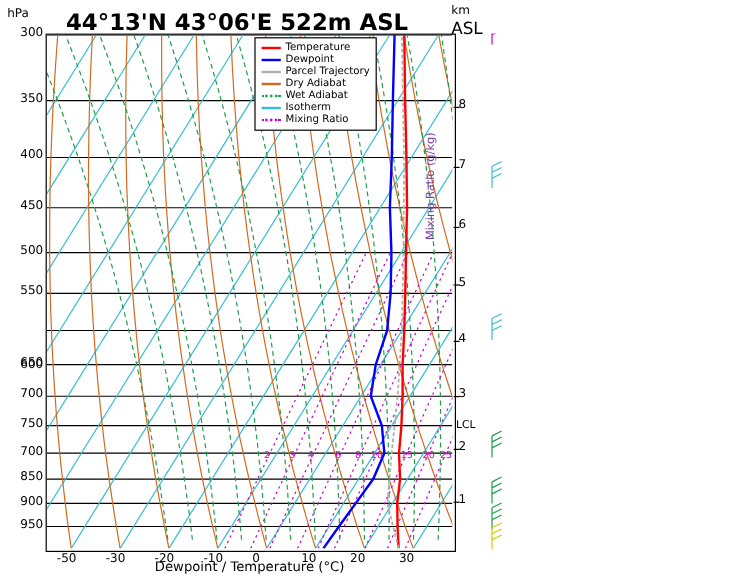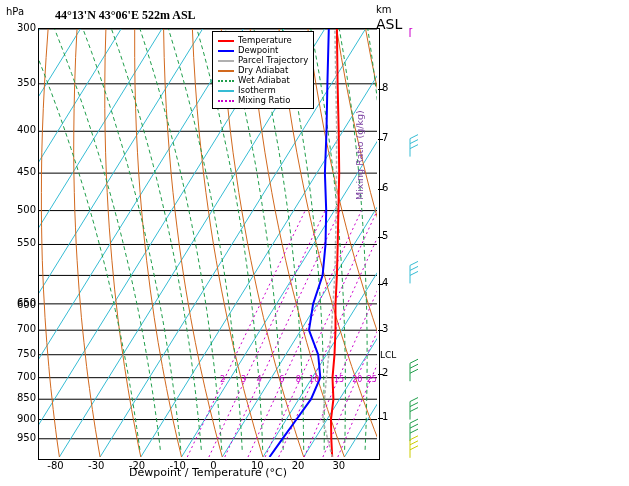--- a/index.html
+++ b/index.html
@@ -2,21 +2,21 @@
 <html><head>
 <meta charset="utf-8">
 <style>
   html,body{margin:0;padding:0;background:#ffffff;}
   body{width:629px;height:486px;position:relative;font-family:"DejaVu Sans",sans-serif;color:#000;overflow:hidden;}
   .abs{position:absolute;}
   
   #skewt{left:0;top:0;width:400px;height:486px;}
   #plot-frame{left:38px;top:28px;width:340px;height:430px;border:1px solid #000;background:#fff;overflow:hidden;}
   #hpa-label{left:6px;top:6px;font-size:10px;}
-  #station-title{left:55px;top:8px;font-size:12px;font-weight:bold;font-family:Liberation Serif, serif;}
+  #station-title{left:55px;top:8px;font-size:19px;font-weight:bold;}
   .ytick{position:absolute;right:402px;font-size:10px;text-align:right;width:34px;}
   .mixlabel{position:absolute;font-size:8px;color:#cc00cc;}
   #xaxis-labels span{position:absolute;font-size:10px;}
   #xaxis-title{left:38px;top:466px;width:340px;text-align:center;font-size:11px;}
   
   #legend{left:212px;top:31px;background:#fff;border:1px solid #000;padding:3px 5px;font-size:8.5px;line-height:10px;}
   #legend div{white-space:nowrap;}
   #legend i{display:inline-block;width:16px;height:0;border-top-width:2px;border-top-style:solid;vertical-align:middle;margin-right:4px;}
   
   #km-axis{left:378px;top:28px;width:24px;height:430px;}
@@ -122,21 +122,21 @@
       <div class="ytick" style="left: 2px; width: 34px; text-align: right; top: 296.861px;">650</div>
       <div class="ytick" style="left: 2px; width: 34px; text-align: right; top: 323.206px;">700</div>
       <div class="ytick" style="left: 2px; width: 34px; text-align: right; top: 347.732px;">750</div>
       <div class="ytick" style="left: 2px; width: 34px; text-align: right; top: 370.675px;">700</div>
       <div class="ytick" style="left: 2px; width: 34px; text-align: right; top: 392.226px;">850</div>
       <div class="ytick" style="left: 2px; width: 34px; text-align: right; top: 412.545px;">900</div>
       <div class="ytick" style="left: 2px; width: 34px; text-align: right; top: 431.766px;">950</div>
     </div>
 
   <div class="abs" id="xaxis-labels">
-      <span style="left: 47.3614px; top: 460px;">-80</span>
+      <span style="left: 47.3614px; top: 460px;">-50</span>
       <span style="left: 88.0843px; top: 460px;">-30</span>
       <span style="left: 128.807px; top: 460px;">-20</span>
       <span style="left: 169.53px; top: 460px;">-10</span>
       <span style="left: 210.253px; top: 460px;">0</span>
       <span style="left: 250.976px; top: 460px;">10</span>
       <span style="left: 291.699px; top: 460px;">20</span>
       <span style="left: 332.422px; top: 460px;">30</span>
     </div>
   <div class="abs" id="legend">
       <div><i style="border-top-color: rgb(255, 0, 0);"></i><span>Temperature</span></div>

